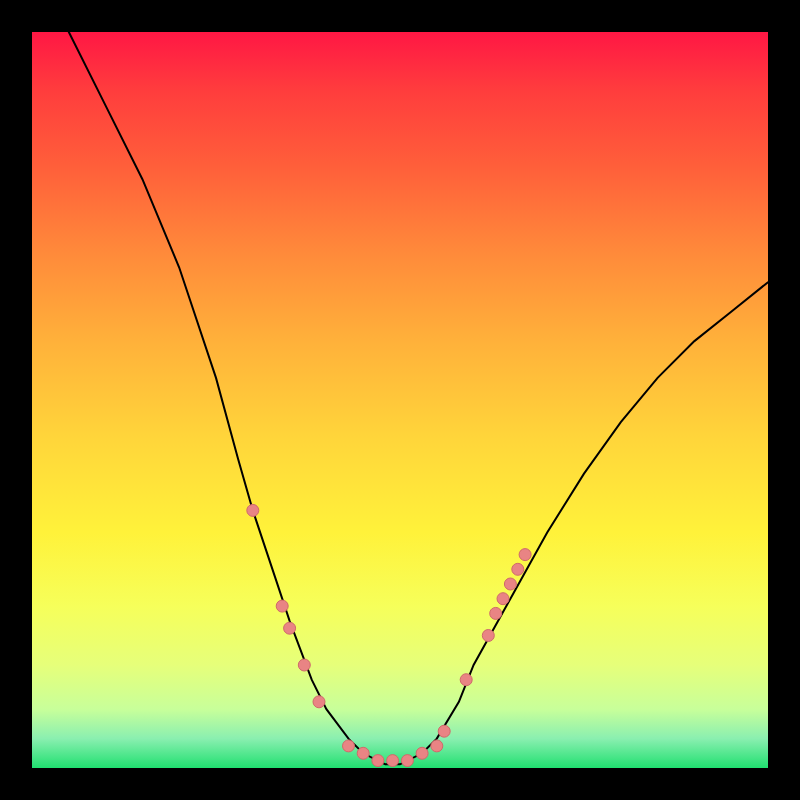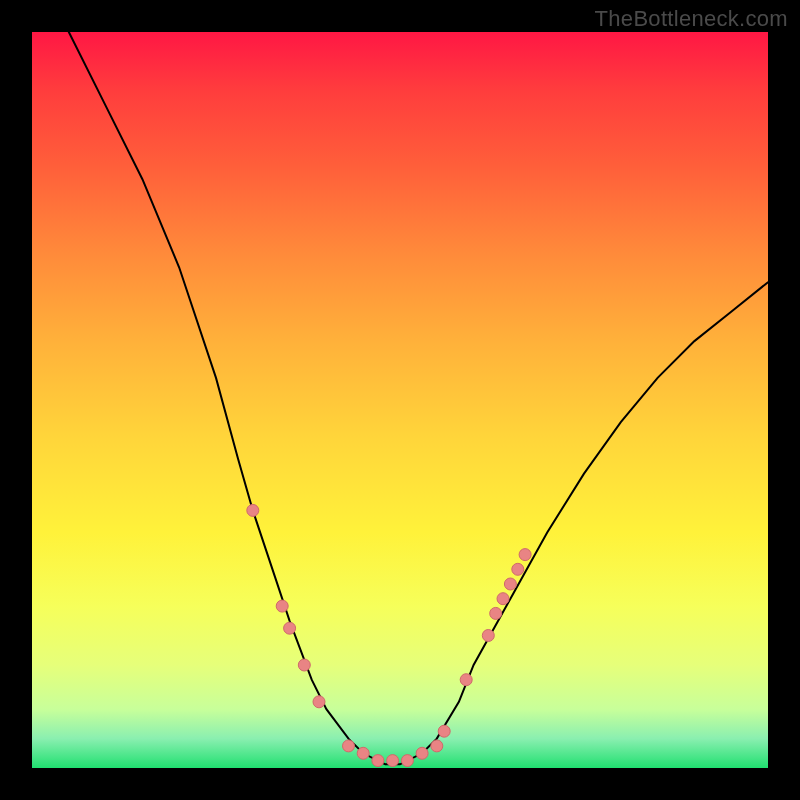--- a/index.html
+++ b/index.html
@@ -93,14 +93,13 @@
         <circle cx="434.2" cy="647.7" r="6" class="marker"></circle>
         <circle cx="456.3" cy="603.5" r="6" class="marker"></circle>
         <circle cx="463.7" cy="581.4" r="6" class="marker"></circle>
         <circle cx="471.0" cy="566.7" r="6" class="marker"></circle>
         <circle cx="478.4" cy="552.0" r="6" class="marker"></circle>
         <circle cx="485.8" cy="537.3" r="6" class="marker"></circle>
         <circle cx="493.1" cy="522.6" r="6" class="marker"></circle>
       </g>
   </svg>
 
-  <div class="watermark">TheBottleneck.com</div>
 </div>
 
 </body></html>

